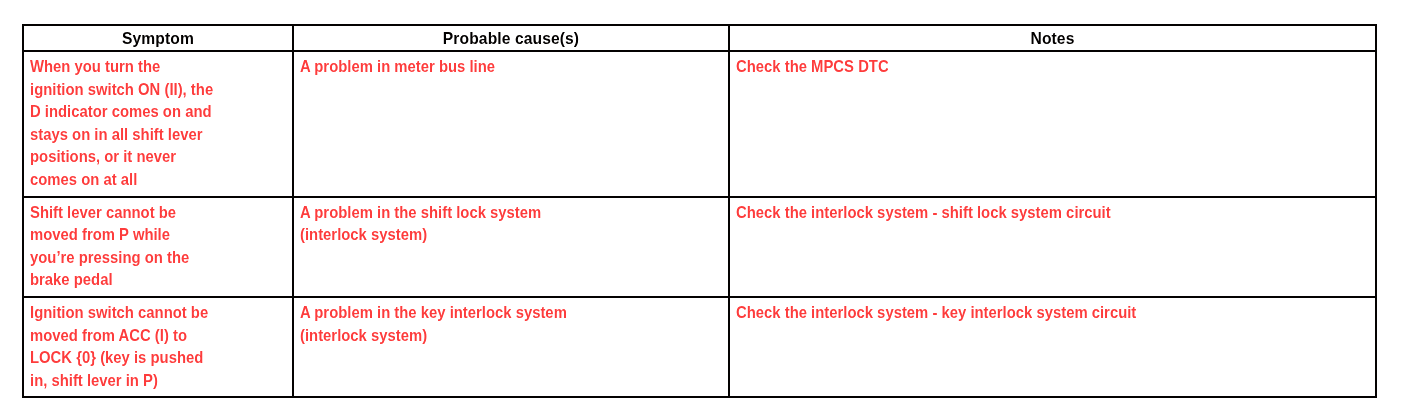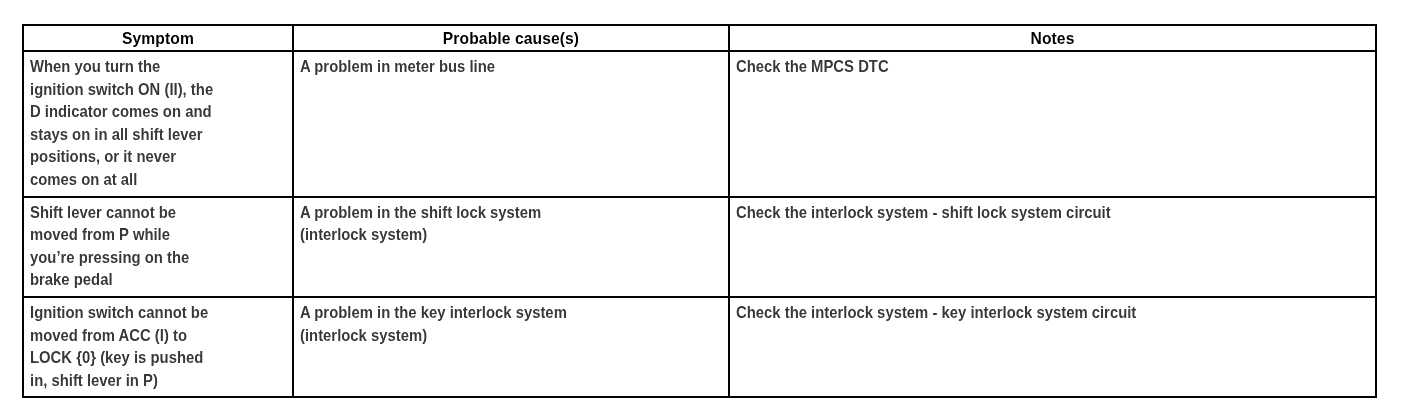--- a/index.html
+++ b/index.html
@@ -62,21 +62,21 @@
     color: #100e0d;
     transform: scaleX(0.92);
     transform-origin: center center;
   }
 
   
   .ts-table tbody td {
     font-weight: bold;
     font-size: 16.5px;
     line-height: 22.6px;
-    color: #404040;
+    color: #ef4444;
     padding: 3px 0 5px 6px;
   }
 
   .cell-txt {
     display: block;
     transform: scaleX(0.9);
     transform-origin: left center;
     white-space: pre-line;
   }
 

